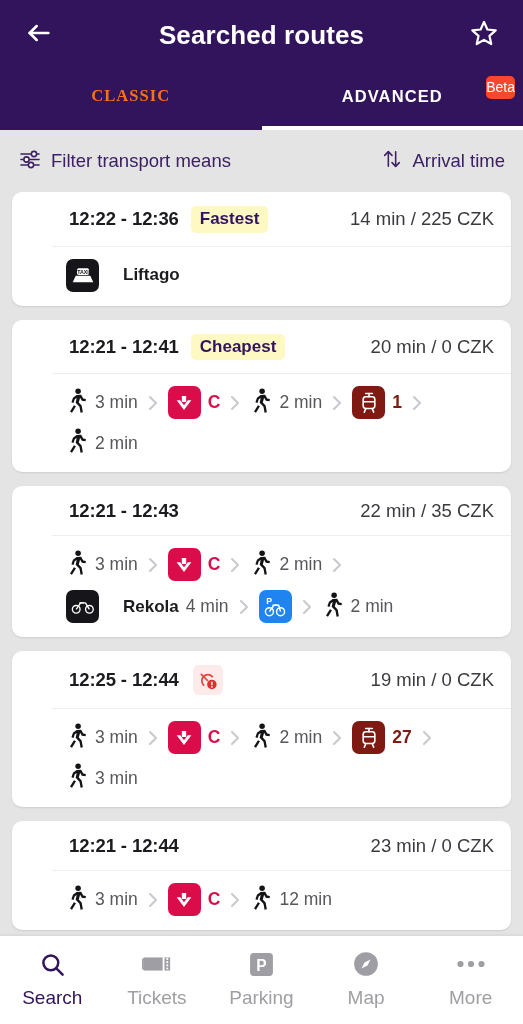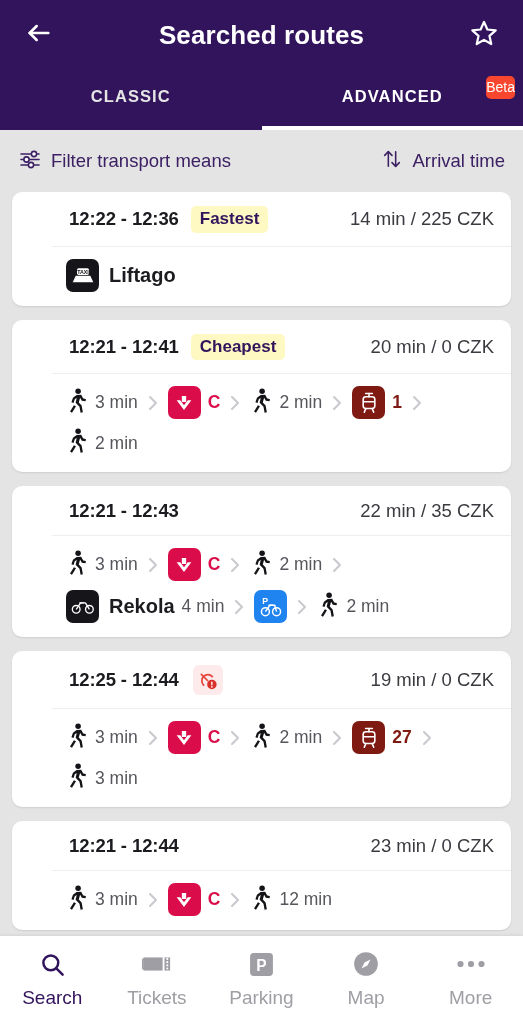--- a/index.html
+++ b/index.html
@@ -67,21 +67,21 @@
     display: flex;
     align-items: center;
     justify-content: center;
     font-size: 16.5px;
     font-weight: bold;
     letter-spacing: 1.1px;
     cursor: pointer;
     position: relative;
     padding-bottom: 8px;
   }
-  .tab.inactive { color: #e5e5e5; }
+  .tab.inactive { color: #f97316; font-family: Liberation Serif, serif; }
   .tab.active { color: #ffffff; }
   .tab.active::after {
     content: "";
     position: absolute;
     left: 0; right: 0; bottom: 0;
     height: 4px;
     background: #ffffff;
   }
   .beta-badge {
     position: absolute;
@@ -194,24 +194,24 @@
     width: 33px; height: 33px;
     border-radius: 7px;
     display: flex; align-items: center; justify-content: center;
     flex: 0 0 33px;
   }
   .tile.metro { background: #da0d4a; }
   .tile.tram  { background: #7e1a12; }
   .tile.black { background: #15151a; }
   .tile.blue  { background: #1f84ef; }
   .provider-name {
-    font-size: 20px;
+    font-size: 17px;
     font-weight: bold;
     color: #1c1c20;
-    margin-left: 3px;
+    margin-left: 17px;
   }
   .card.partial { height: 16px; margin-bottom: 0; }
 
   
   .bottomnav {
     flex: 0 0 88px;
     background: #ffffff;
     display: flex;
     align-items: flex-start;
     padding-top: 12px;

